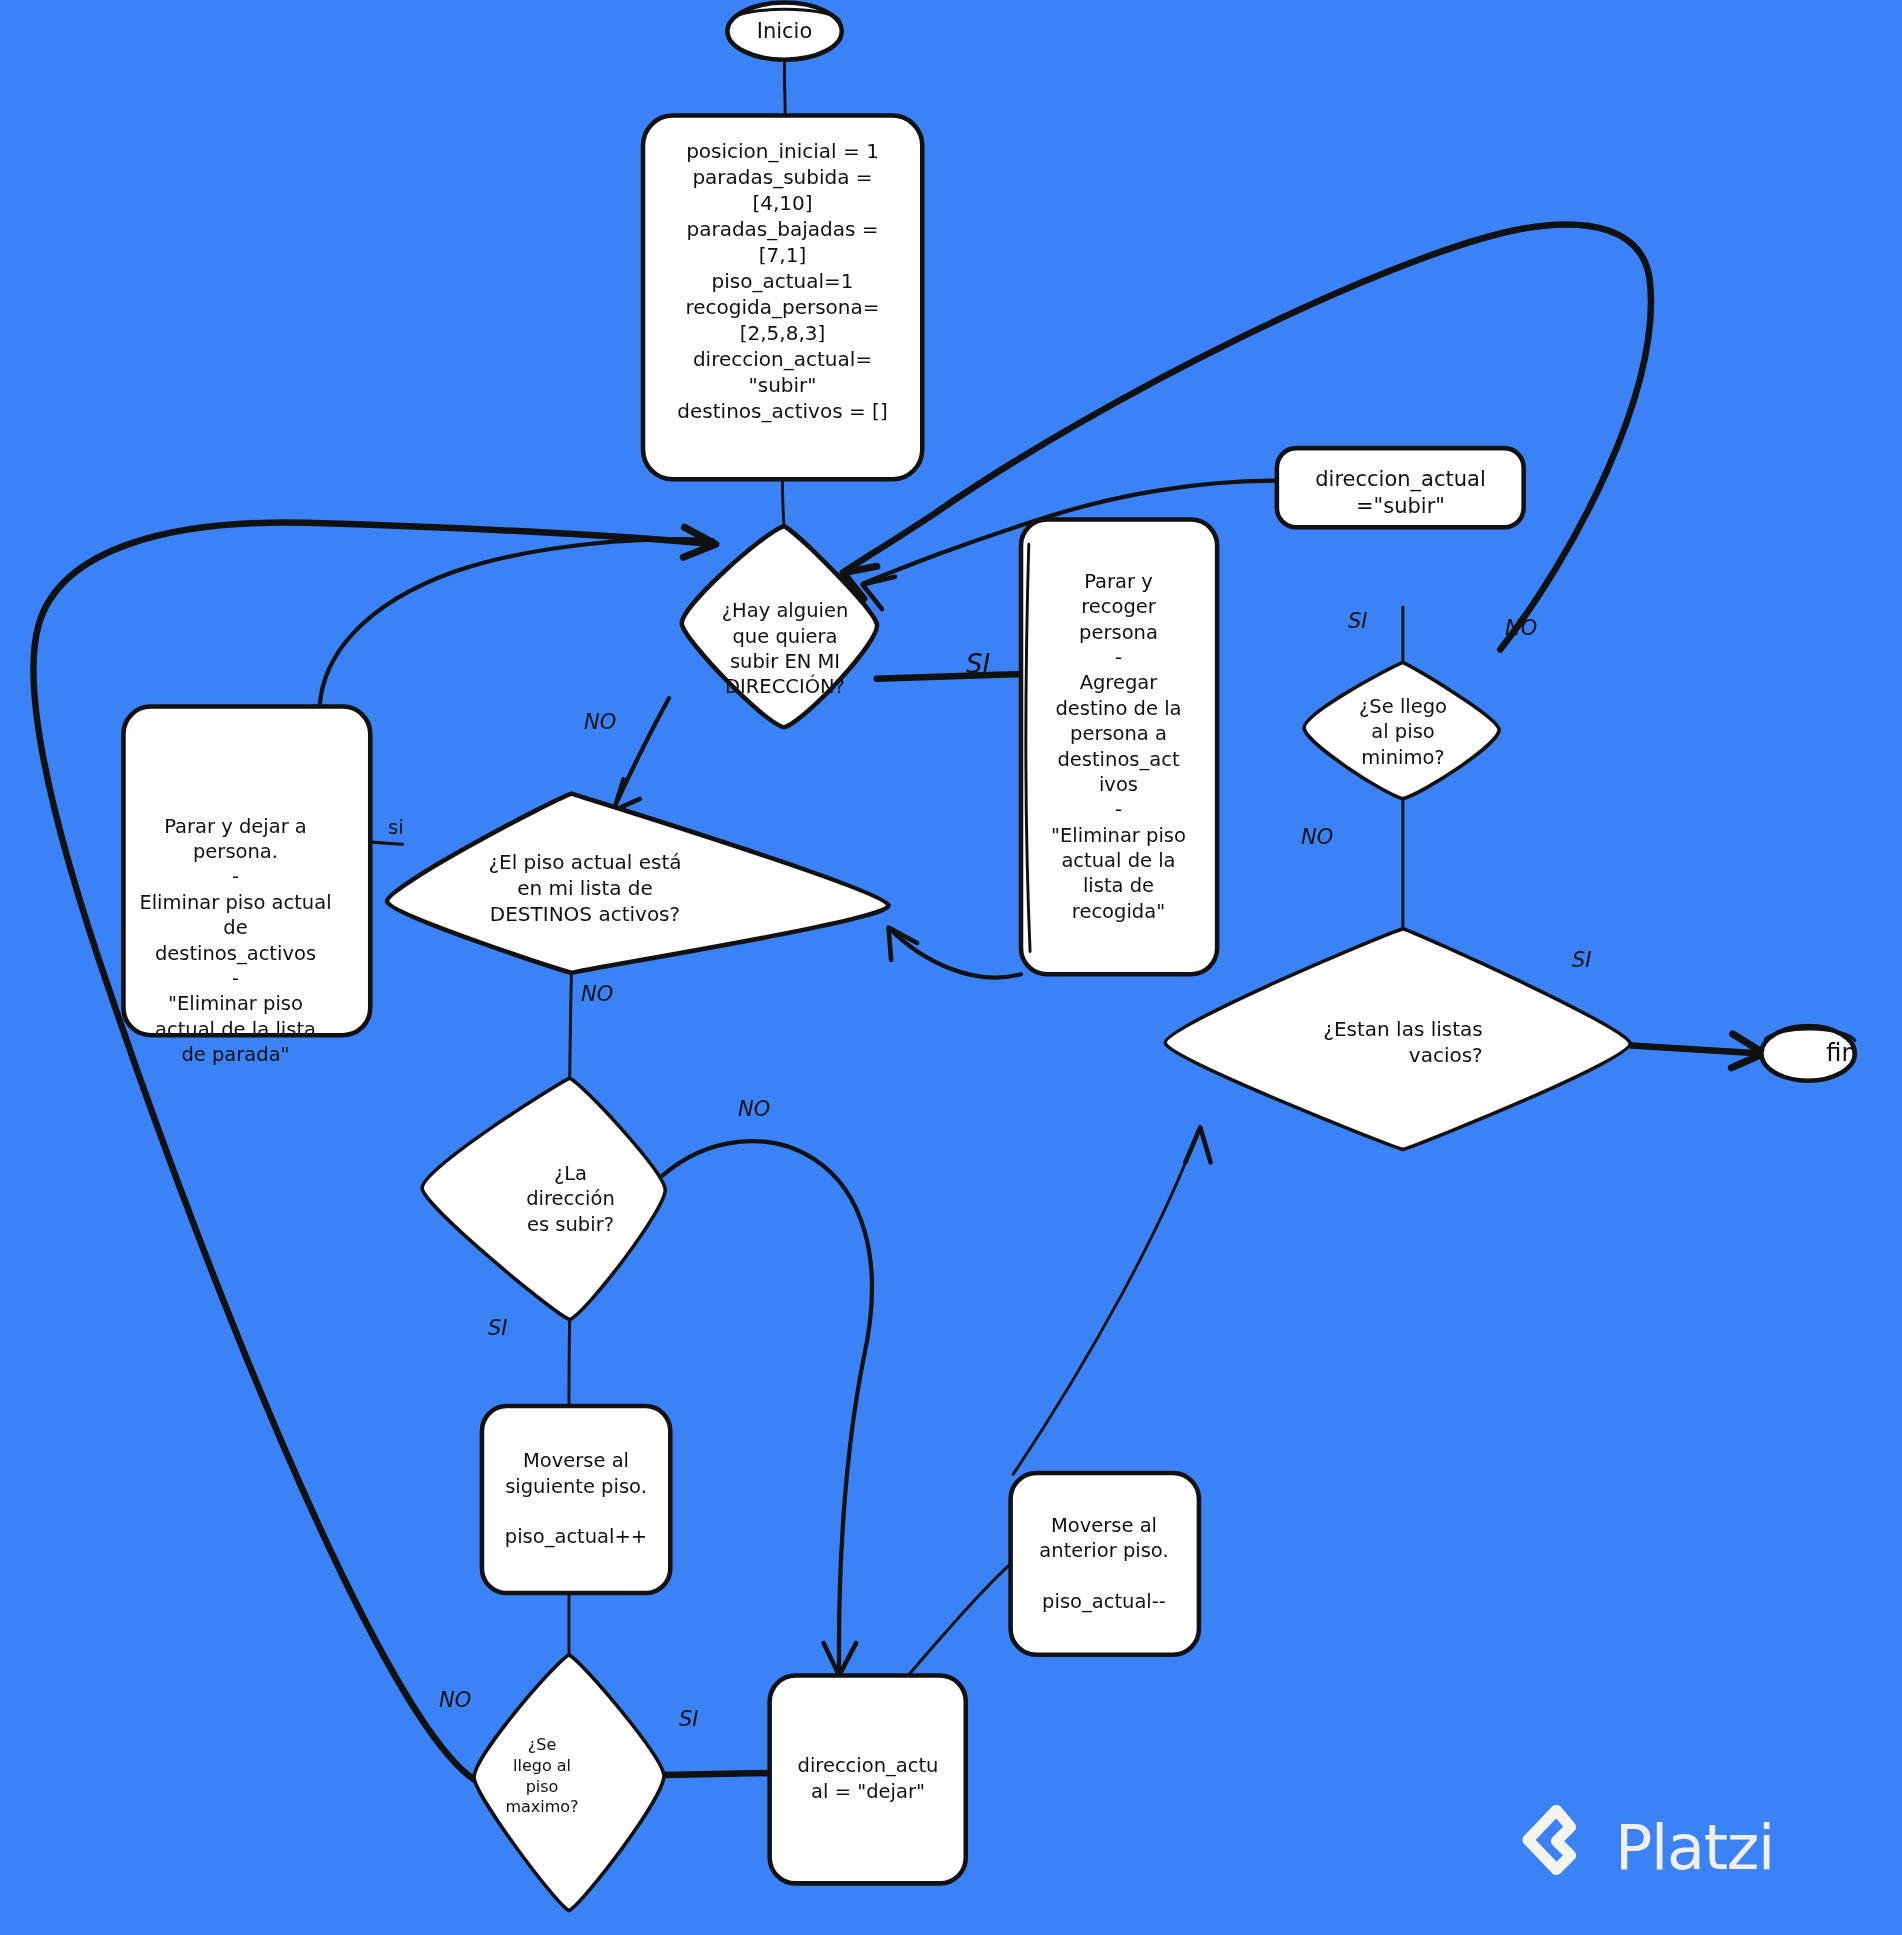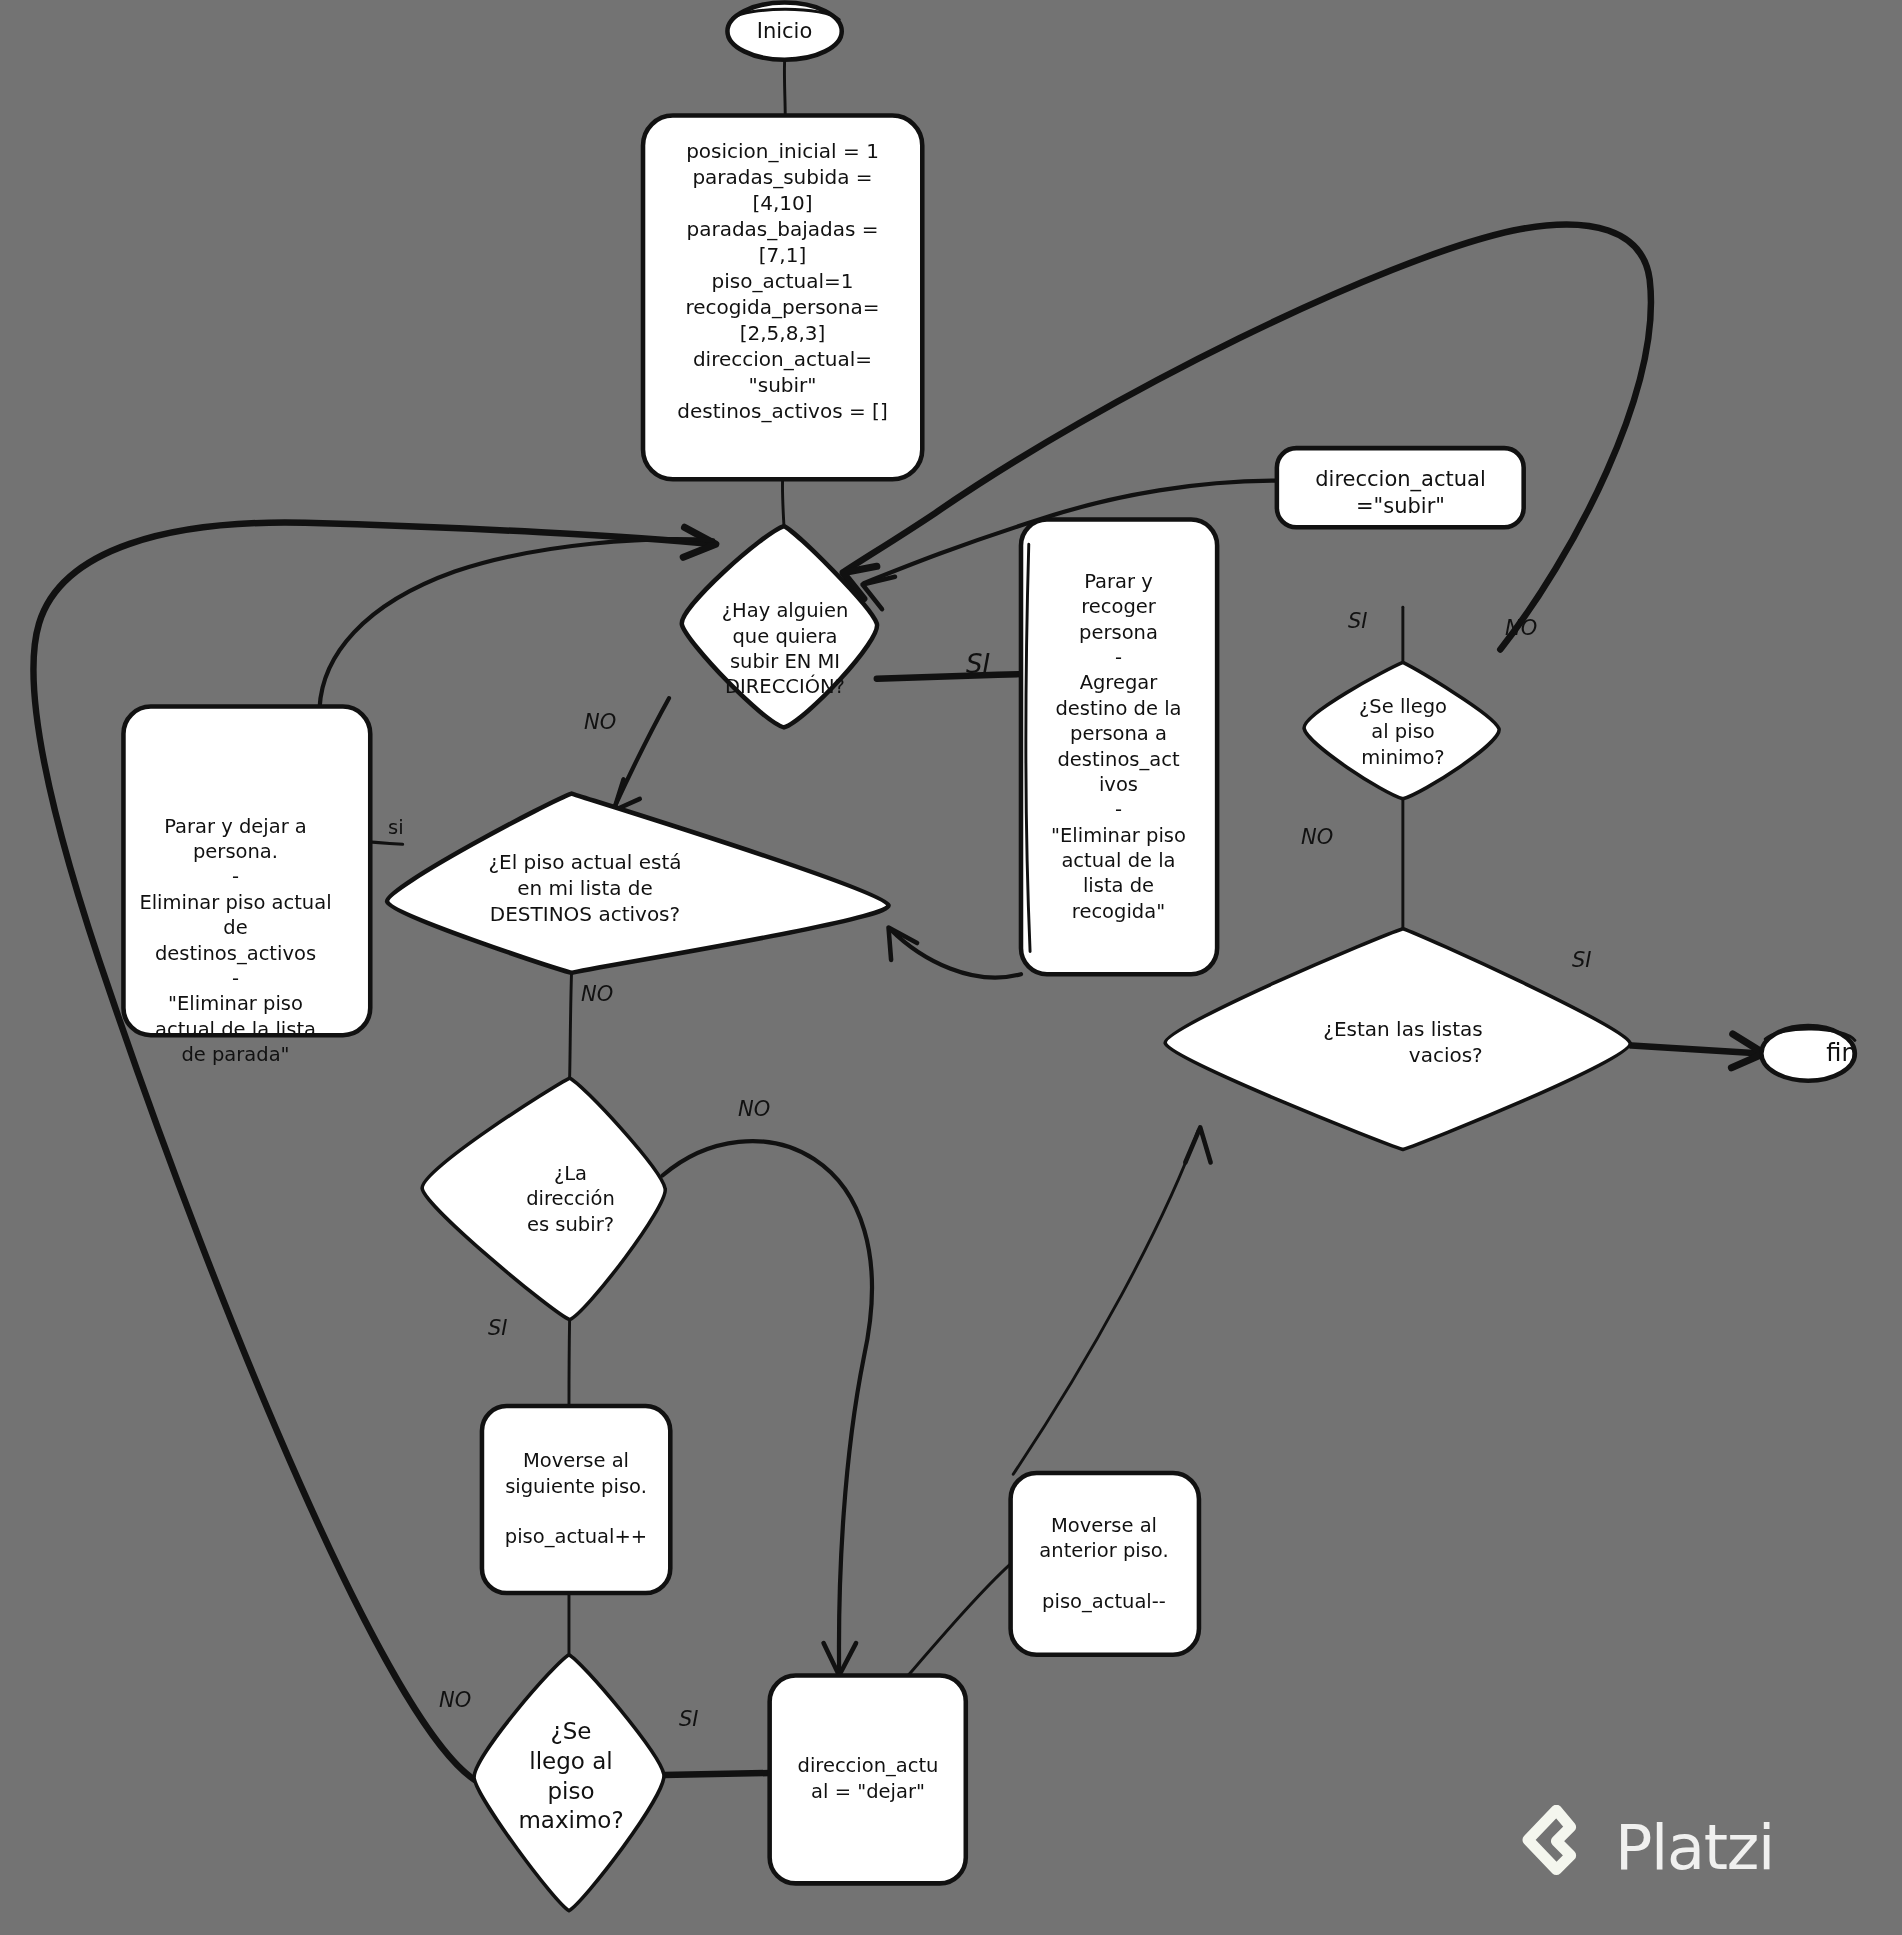--- a/index.html
+++ b/index.html
@@ -7,21 +7,21 @@
     padding: 0;
     background: #ffffff;
   }
   body {
     font-family: "DejaVu Sans", sans-serif;
   }
   #canvas {
     position: relative;
     width: 1903px;
     height: 1936px;
-    background: #737373;
+    background: #3b82f6;
     overflow: hidden;
   }
   svg.layer {
     position: absolute;
     top: 0;
     left: 0;
     width: 1903px;
     height: 1936px;
   }
   .edge {
@@ -247,21 +247,21 @@
   <div class="nodetext" style="left:482px; top:1410px; width:188px; height:178px; font-size:19.5px;">Moverse al
 siguiente piso.
 
 piso_actual++</div>
 
   <div class="nodetext" style="left:1010px; top:1477px; width:188px; height:173px; font-size:19.5px;">Moverse al
 anterior piso.
 
 piso_actual--</div>
 
-  <div class="nodetext" style="left:505px; top:1703px; width:132px; height:147px; font-size:23px;">¿Se
+  <div class="nodetext" style="left:476px; top:1703px; width:132px; height:147px; font-size:16px;">¿Se
 llego al
 piso
 maximo?</div>
 
   <div class="nodetext" style="left:770px; top:1679px; width:196px; height:199px; font-size:19.5px;">direccion_actu
 al = "dejar"</div>
 
   <div class="edgelabel" style="left:966px; top:649px; font-size:26px;">SI</div>
 
   <div class="edgelabel" style="left:584px; top:710px; font-size:21px;">NO</div>

